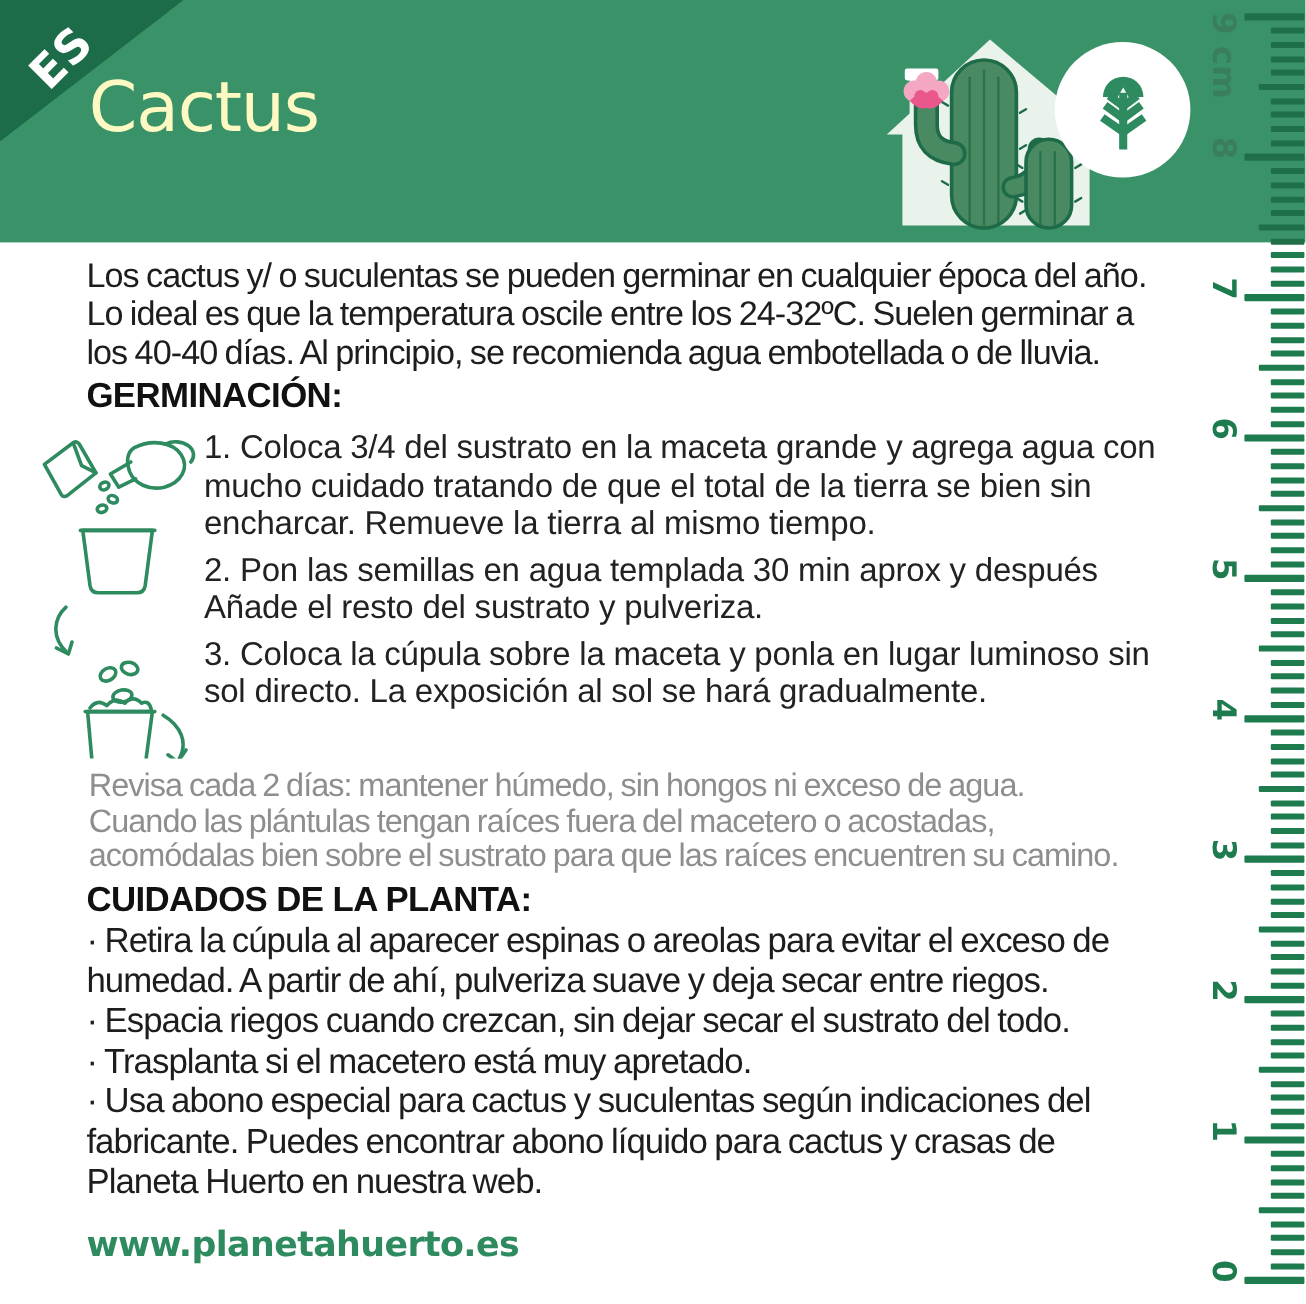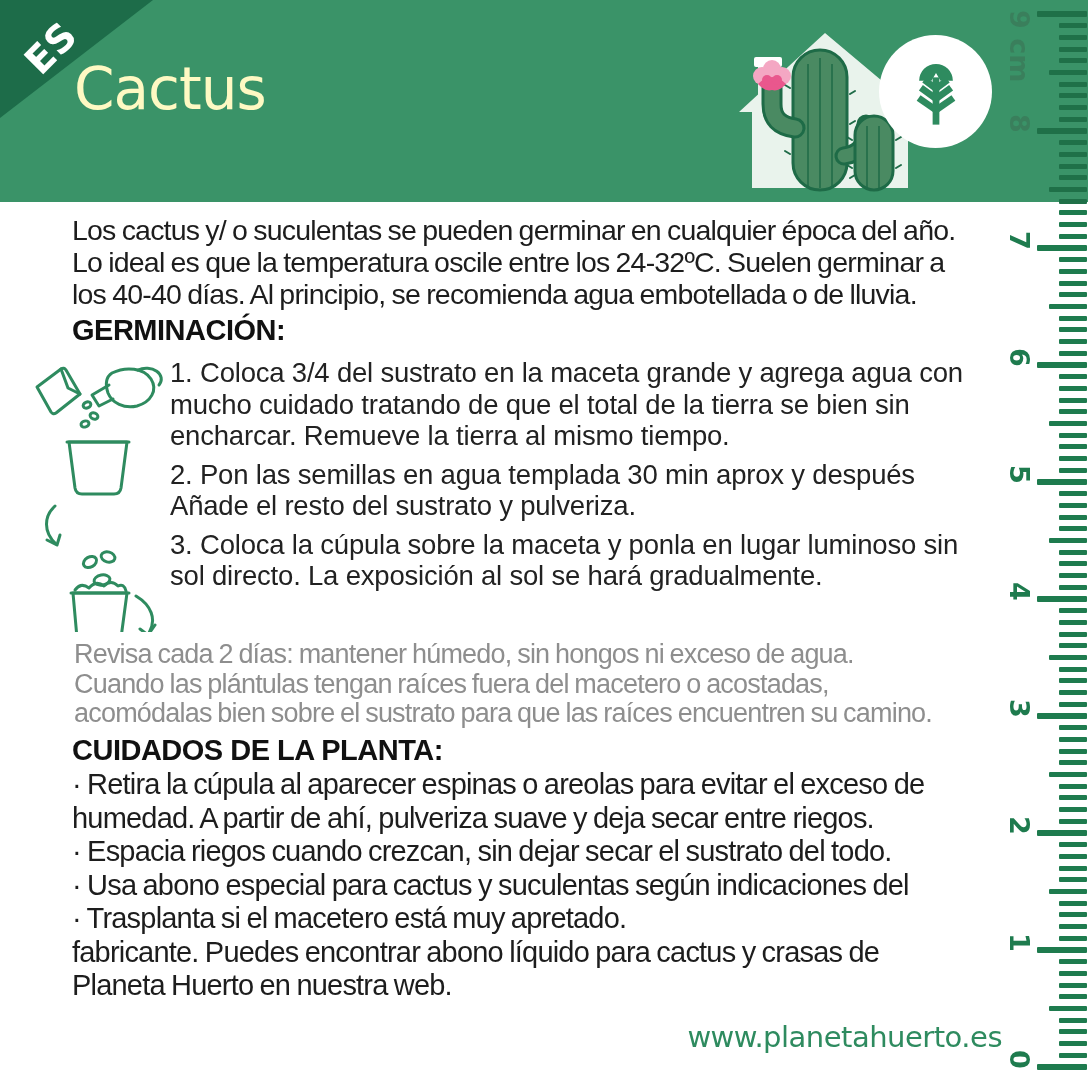--- a/index.html
+++ b/index.html
@@ -74,22 +74,22 @@
   .germ-icons{left:28px;top:356px;}
   .note{
     left:74px;top:640px;width:950px;
     font-size:27px;line-height:29.5px;color:#8e8e8e;
   }
   .care-lines{
     left:72px;top:768px;width:940px;
     font-size:29px;line-height:33.5px;color:#1d1d1d;
   }
   .footer{
-    left:72px;top:1020px;width:930px;text-align:right;
-    font-size:29px;font-weight:normal;color:#2e8b5f;
+    left:72px;top:1020px;width:930px;text-align:left;
+    font-size:29px;font-weight:bold;color:#2e8b5f;
     font-family:"DejaVu Sans", sans-serif;letter-spacing:-0.5px;
   }
 </style>
 </head>
 <body>
 
 <div class="abs header">
   <div class="abs corner"></div>
   <div class="abs lang-badge">ES</div>
   <div class="abs title">Cactus</div>
@@ -328,19 +328,19 @@
   <div>Cuando las plántulas tengan raíces fuera del macetero o acostadas,</div>
   <div>acomódalas bien sobre el sustrato para que las raíces encuentren su camino.</div>
 </div>
 
 <div class="abs section-heading" style="top:734px">CUIDADOS DE LA PLANTA:</div>
 
 <div class="abs care-lines condensed">
   <div>· Retira la cúpula al aparecer espinas o areolas para evitar el exceso de</div>
   <div>humedad. A partir de ahí, pulveriza suave y deja secar entre riegos.</div>
   <div>· Espacia riegos cuando crezcan, sin dejar secar el sustrato del todo.</div>
+  <div>· Trasplanta si el macetero está muy apretado.</div>
   <div>· Usa abono especial para cactus y suculentas según indicaciones del</div>
-  <div>· Trasplanta si el macetero está muy apretado.</div>
   <div>fabricante. Puedes encontrar abono líquido para cactus y crasas de</div>
   <div>Planeta Huerto en nuestra web.</div>
 </div>
 
 <div class="abs footer">www.planetahuerto.es</div>
 
 </body></html>

